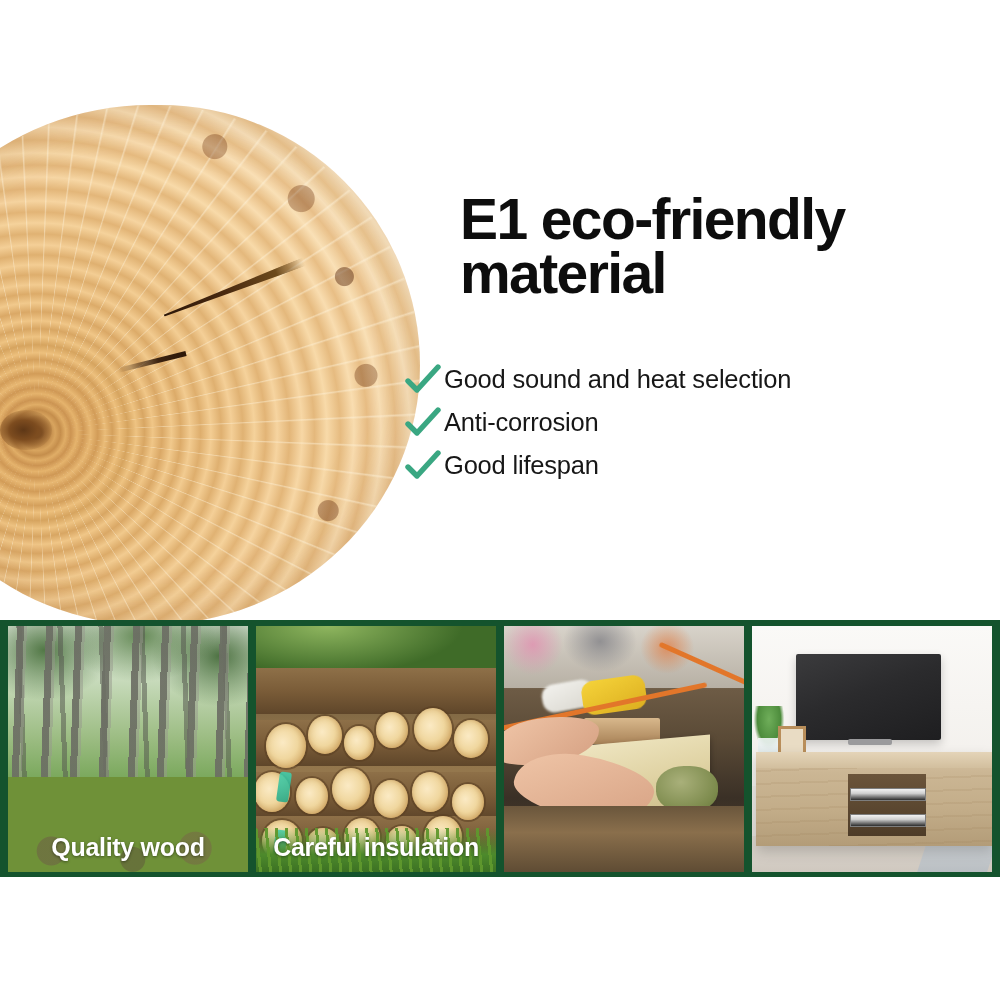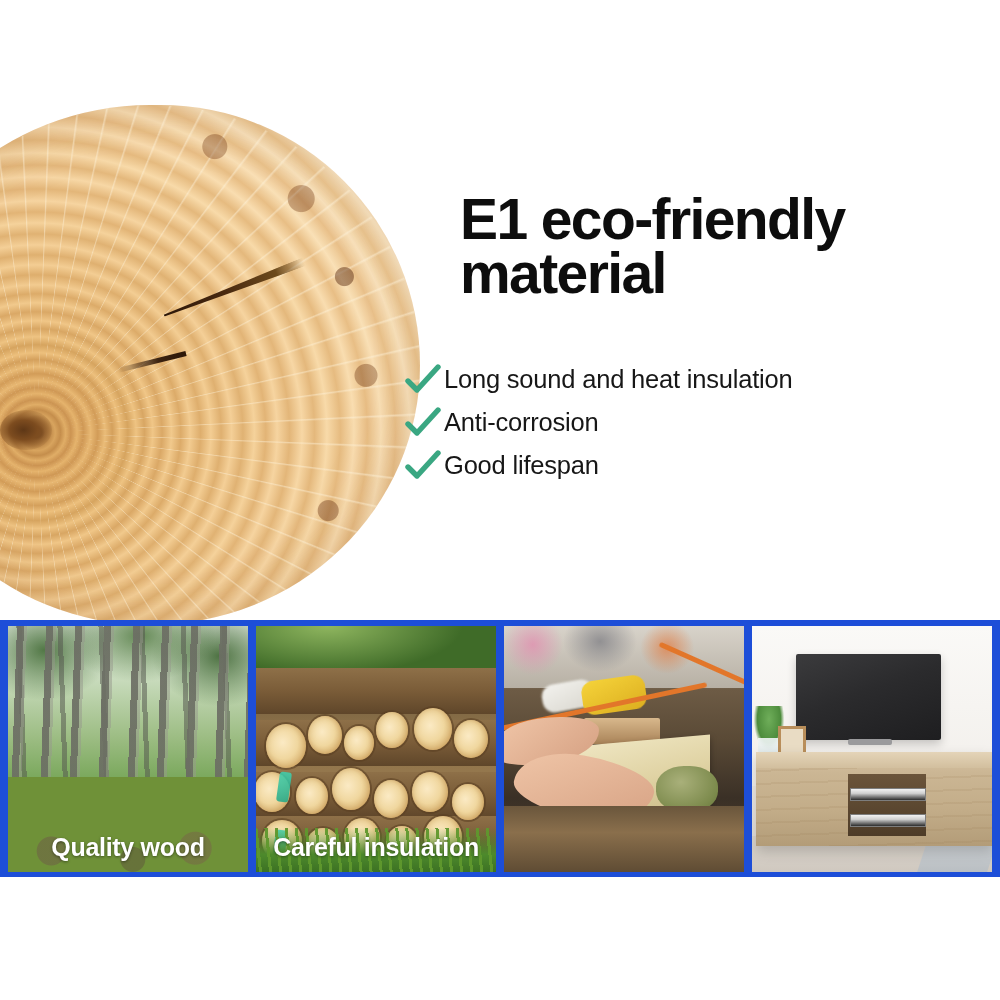--- a/index.html
+++ b/index.html
@@ -102,21 +102,21 @@
   .bullets{position:absolute;left:404px;top:358px;width:560px;}
   .bullet{display:flex;align-items:center;height:43px;}
   .chk{width:40px;height:32px;flex:0 0 40px;position:relative;}
   .chk svg{position:absolute;left:0;top:0;}
   .btxt{font-size:25.5px;color:#171717;letter-spacing:-.2px;
         font-family:"Liberation Sans","DejaVu Sans",sans-serif;}
 
   
   .strip{
     position:absolute;left:0;top:620px;width:1000px;height:260px;
-    background:#1d4ed8;
+    background:#14532d;
   }
   .tiles{position:absolute;left:8px;top:6px;width:984px;height:246px;display:flex;gap:8px;}
   .tile{position:relative;width:246px;height:246px;overflow:hidden;background:#cfcfcf;}
   .tile .cap{
     position:absolute;left:0;right:0;bottom:10px;text-align:center;
     color:#ffffff;font-weight:bold;font-size:25px;letter-spacing:-.3px;
     text-shadow:0 1px 3px rgba(0,0,0,.45);
     font-family:"Liberation Sans","DejaVu Sans",sans-serif;
     z-index:6;
   }
@@ -249,21 +249,21 @@
 
   <div class="bullets">
 
 
     <div class="bullet">
       <span class="chk">
         <svg width="40" height="32" viewBox="0 0 40 32">
           <path d="M4 17 L13 26 L34 3" fill="none" stroke="#3aa782" stroke-width="5.4" stroke-linecap="round" stroke-linejoin="round"></path>
         </svg>
       </span>
-      <span class="btxt">Long sound and heat insulation</span>
+      <span class="btxt">Good sound and heat selection</span>
     </div>
 
     <div class="bullet">
       <span class="chk">
         <svg width="40" height="32" viewBox="0 0 40 32">
           <path d="M4 17 L13 26 L34 3" fill="none" stroke="#3aa782" stroke-width="5.4" stroke-linecap="round" stroke-linejoin="round"></path>
         </svg>
       </span>
       <span class="btxt">Anti-corrosion</span>
     </div>

